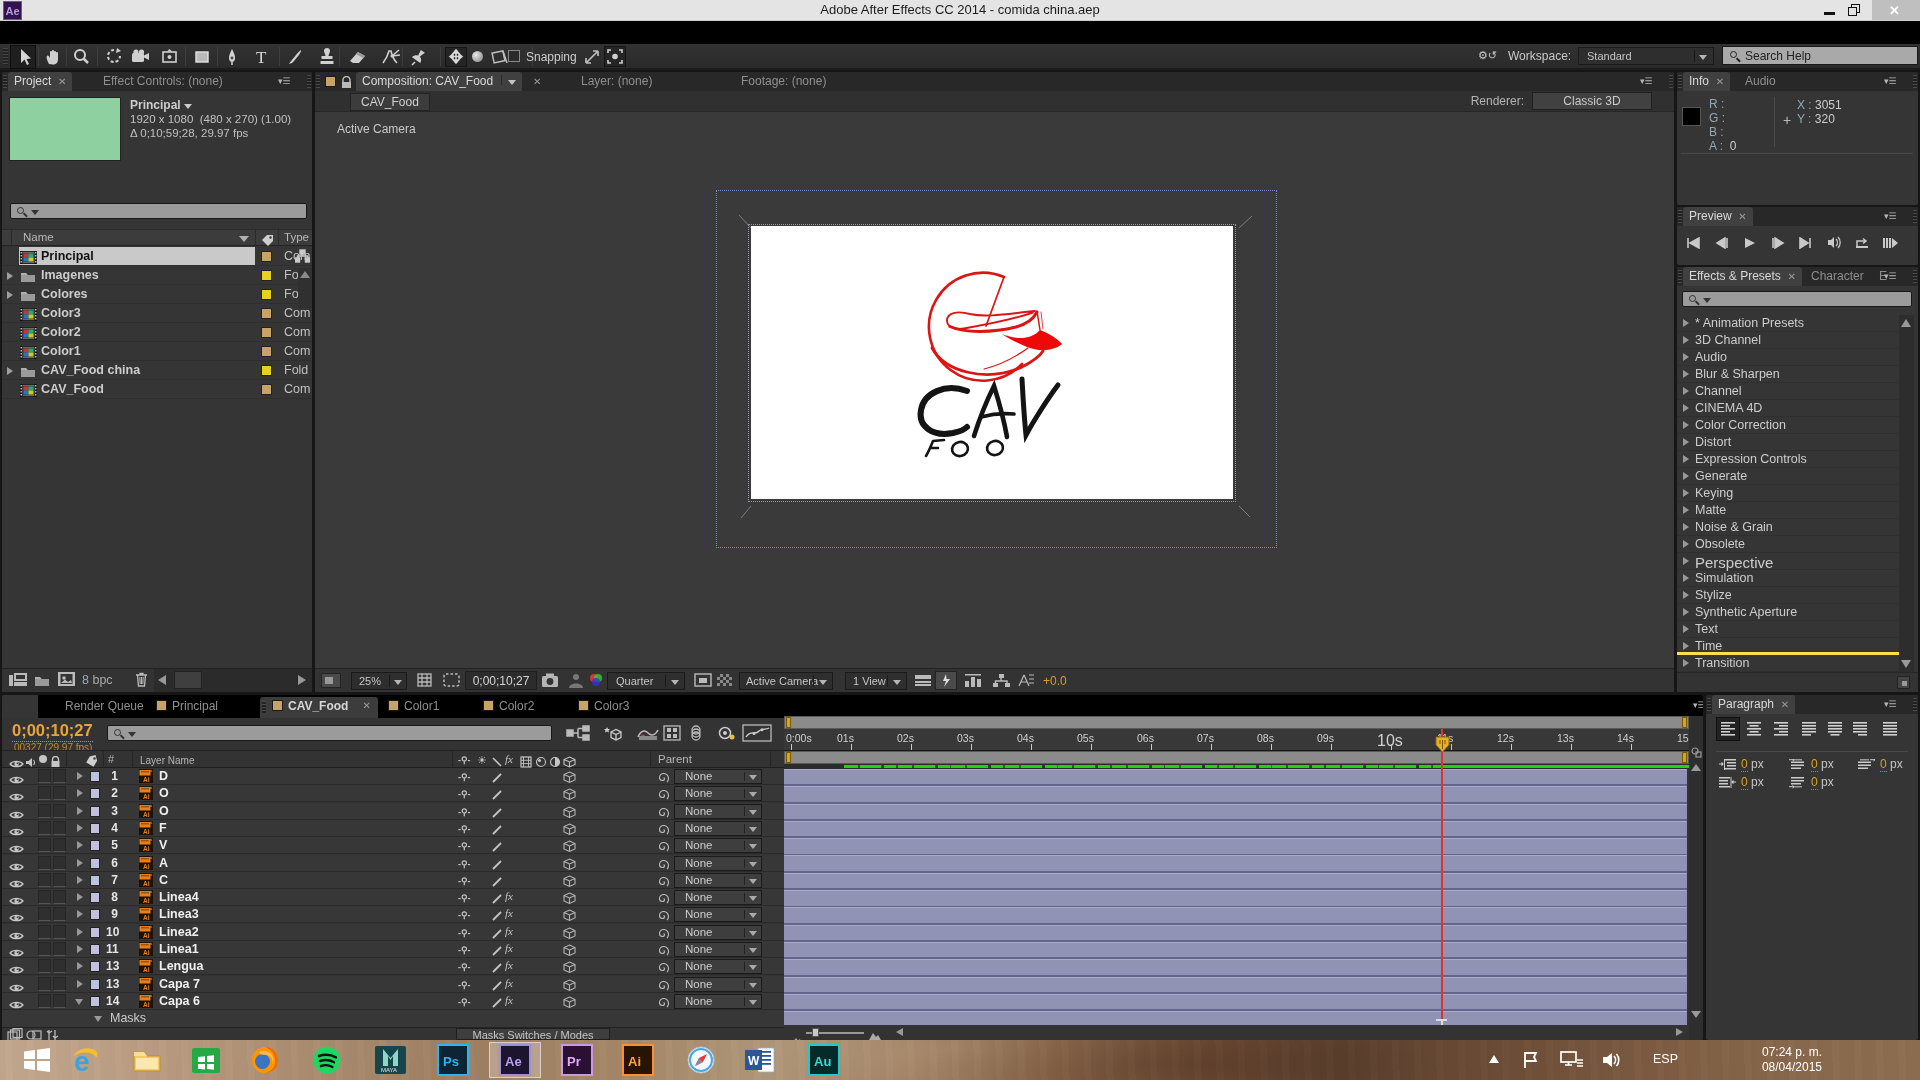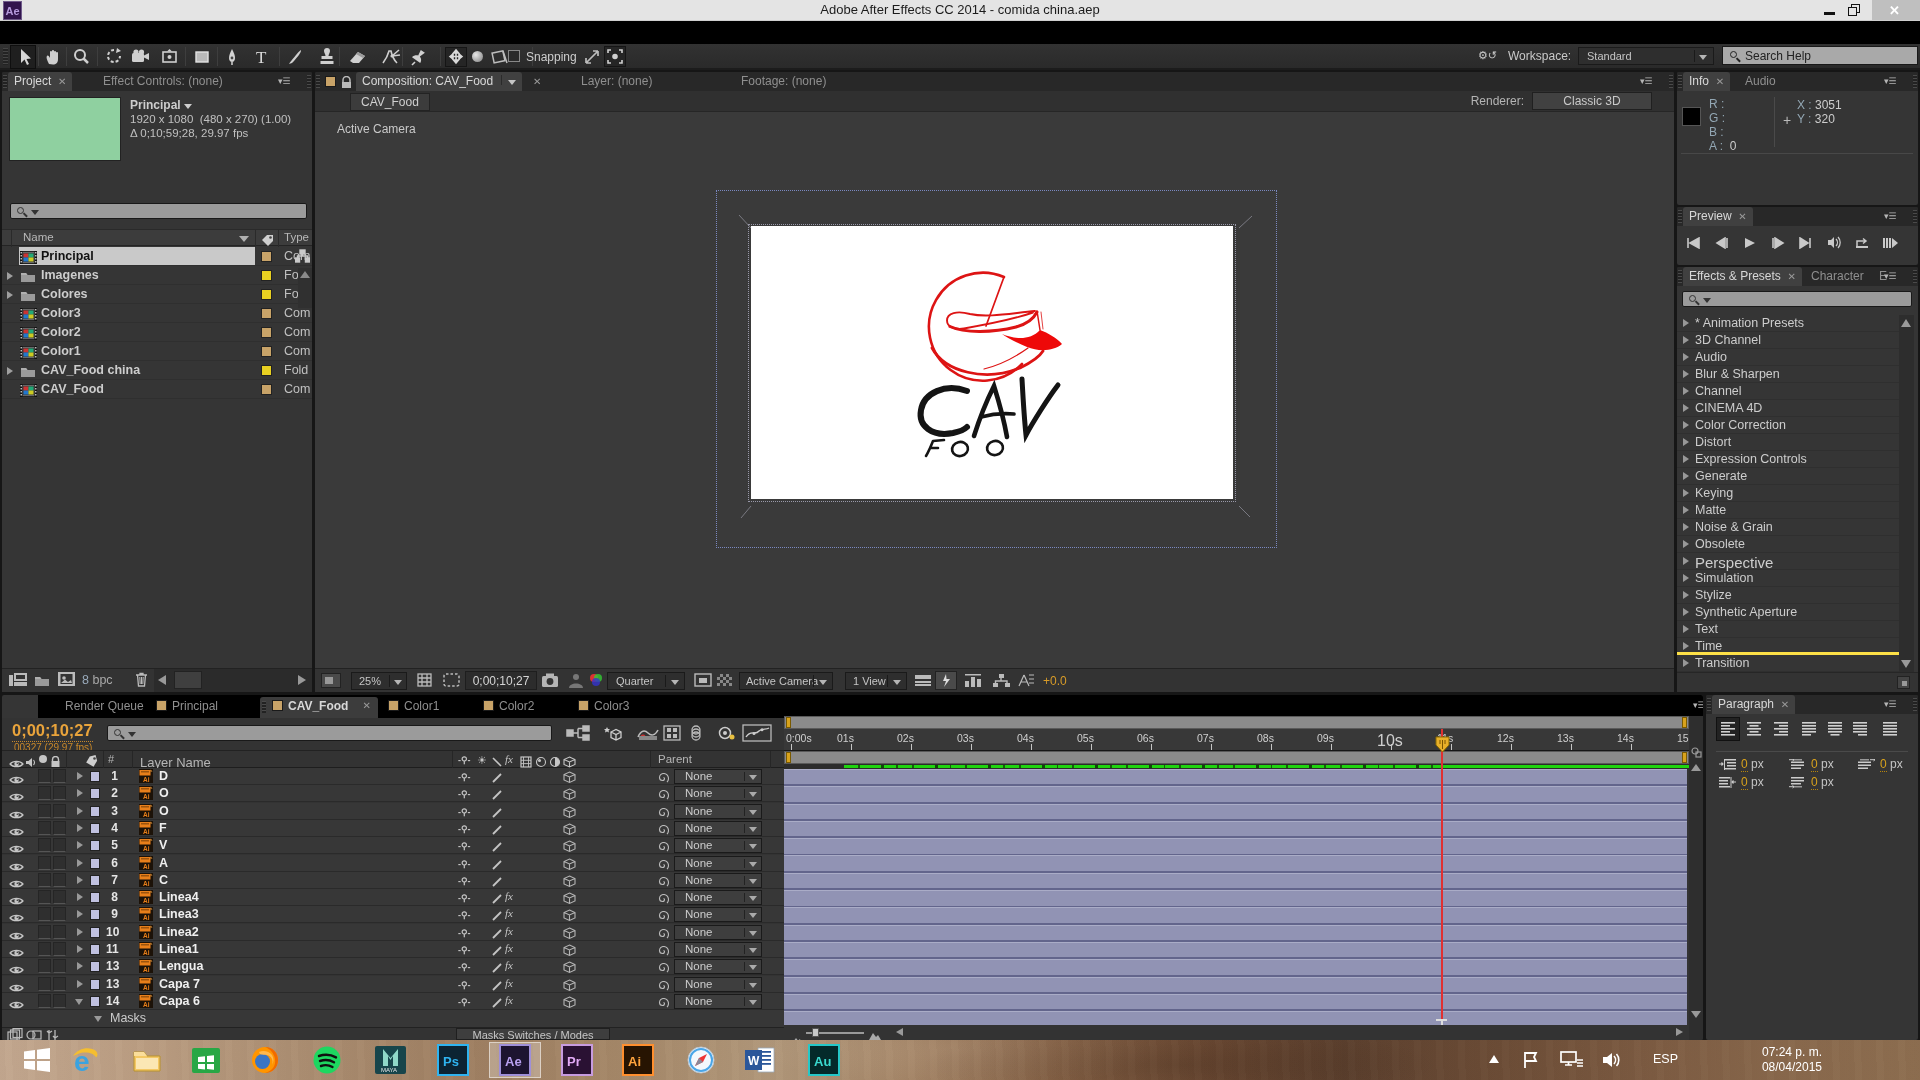--- a/index.html
+++ b/index.html
@@ -779,21 +779,21 @@
               <rect x="1.5" y="5" width="8" height="6" fill="#c5c5c5"></rect>
             </svg></div>
           <div class="abs" style="left:64px;top:0;width:1px;height:18px;background:#262626;"></div>
           <div class="abs" style="left:82px;top:2px;"><svg width="16" height="13">
               <path d="M2,7 L7,2 L13,2 L13,8 L8,13 L2,7 Z" fill="#cfcfcf" transform="rotate(-15 8 7)"></path>
               <circle cx="10.5" cy="4.5" r="1.3" fill="#444"></circle>
             </svg></div>
           <div class="abs" style="left:101px;top:0;width:1px;height:18px;background:#262626;"></div>
           <div class="abs" style="left:106px;top:2px;color:#b5b5b5;font-size:11px;">#</div>
           <div class="abs" style="left:130px;top:0;width:1px;height:18px;background:#262626;"></div>
-          <div class="abs" style="left:138px;top:4px;color:#b5b5b5;font-size:13px;text-align:center;">Layer Name</div>
+          <div class="abs" style="left:138px;top:4px;color:#b5b5b5;font-size:10px;text-align:center;">Layer Name</div>
           <div class="abs" style="left:450px;top:0;width:1px;height:18px;background:#262626;"></div>
           <div class="abs" style="left:456px;top:4px;color:#c5c5c5;font-size:9px;font-weight:bold;">-⚲-</div>
           <div class="abs" style="left:475px;top:3px;color:#c5c5c5;font-size:11px;">☀</div>
           <div class="abs" style="left:489px;top:3px;"><svg width="12" height="12">
               <line x1="2" y1="2" x2="10" y2="10" stroke="#c5c5c5" stroke-width="1.6"></line>
             </svg></div>
           <div class="abs" style="left:503px;top:2px;color:#c5c5c5;font-size:11px;font-style:italic;font-family:'Liberation Serif';">fx</div>
           <div class="abs" style="left:518px;top:3px;"><svg width="12" height="12">
               <rect x="1" y="1" width="10" height="10" fill="none" stroke="#c5c5c5" stroke-width="1.2"></rect>
               <path d="M3.5,1 L3.5,11 M8.5,1 L8.5,11 M1,4.3 L11,4.3 M1,7.6 L11,7.6" stroke="#c5c5c5" stroke-width="0.9"></path>

